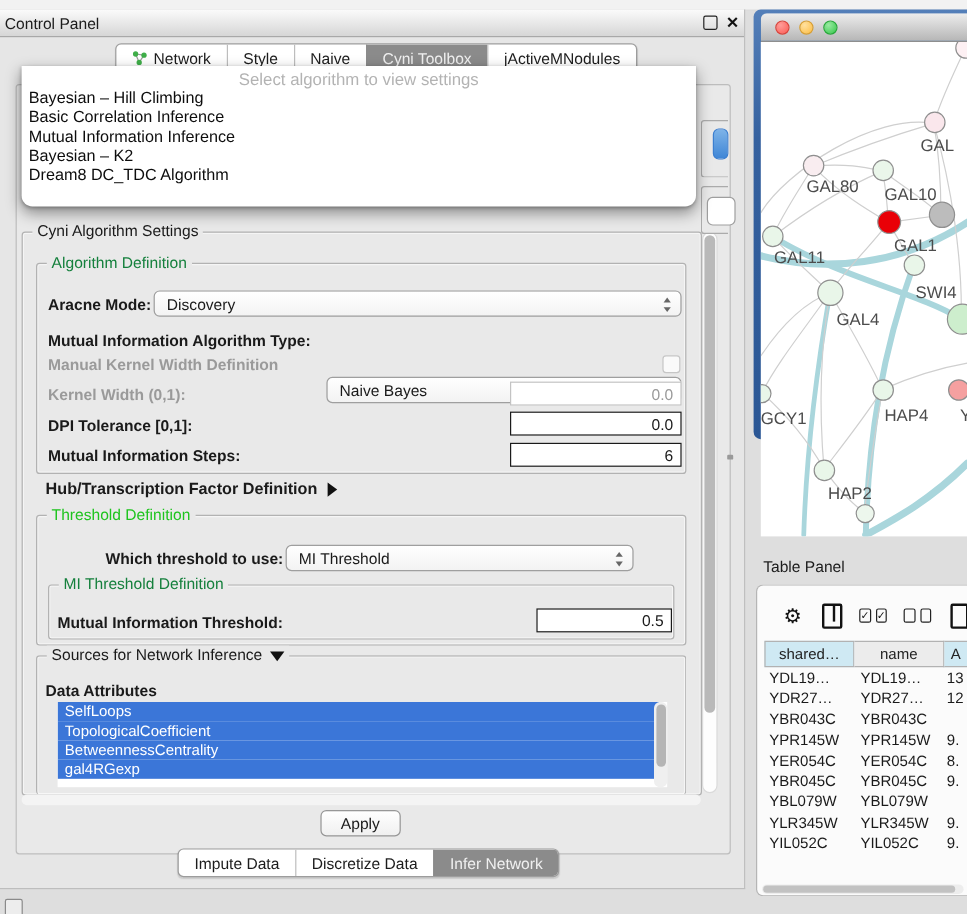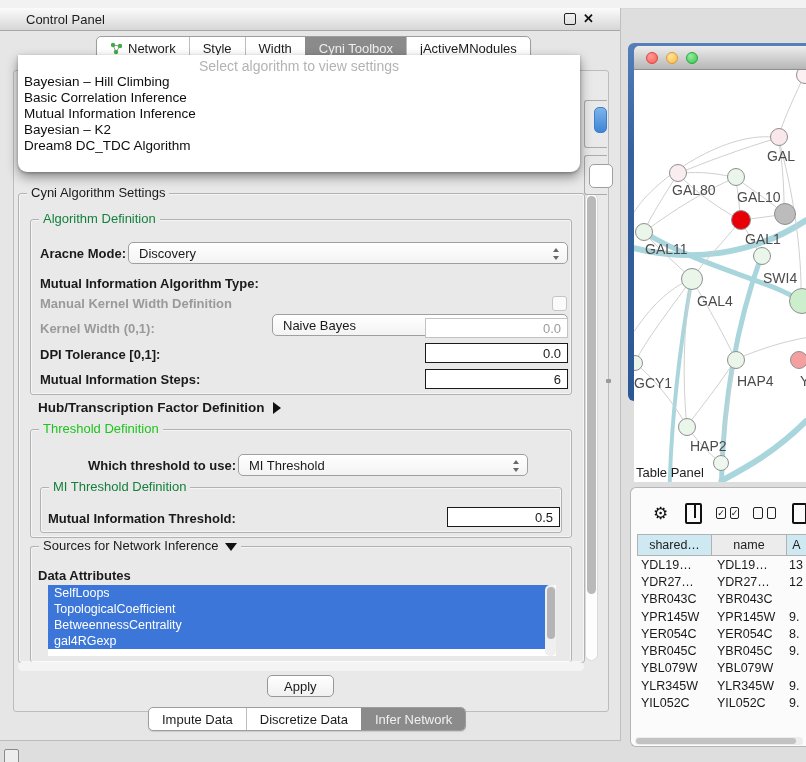--- a/index.html
+++ b/index.html
@@ -6,21 +6,21 @@
   body{width:806px;height:762px;position:relative;overflow:hidden;background:#dedede;
        font-family:"Liberation Sans",sans-serif;font-size:13px;color:#1a1a1a;}
   .abs{position:absolute;}
 
   
   .top-strip{left:0;top:0;width:806px;height:8px;background:#f2f2f2;border-bottom:1px solid #d8d8d8;}
 
   
   .cp{left:0;top:8px;width:620px;height:732px;background:#e6e6e6;border-right:1px solid #bfbfbf;border-bottom:1px solid #bdbdbd;}
   .cp-titlebar{left:0;top:0;width:620px;height:23px;background:linear-gradient(#fbfbfb,#d6d6d6);
-      border-bottom:1px solid #a8a8a8;display:flex;align-items:center;padding:0 26px;box-sizing:border-box;}
+      border-bottom:1px solid #a8a8a8;display:flex;align-items:center;padding:0 4px;box-sizing:border-box;}
   .cp-title{font-size:13px;color:#1c1c1c;}
   .cp-btns{margin-left:auto;display:flex;align-items:center;gap:7px;}
   .float-btn{width:10px;height:10px;border:1.6px solid #222;border-radius:2px;font-size:0;}
   .close-btn{font-size:13px;font-weight:bold;color:#111;line-height:10px;}
 
   
   .segbar{display:inline-flex;height:22px;background:#fff;border:1px solid #9d9d9d;border-radius:5px;overflow:hidden;
       box-shadow:0 1px 1px rgba(0,0,0,.12);}
   .seg{display:flex;align-items:center;gap:5px;padding:0 13px;font-size:13px;color:#1c1c1c;border-left:1px solid #bdbdbd;white-space:nowrap;}
   .seg:first-child{border-left:none;}
@@ -81,21 +81,21 @@
 
   
   .frag1{left:584px;top:92px;width:22px;height:46px;border:1px solid #ababab;border-right:none;border-radius:3px 0 0 3px;background:#e9e9e9;}
   .frag-stepper{position:absolute;left:594px;top:99px;width:11px;height:24px;background:linear-gradient(#7db3e8,#3f86d6);border:1.5px solid #3c7fd0;border-radius:5px;}
   .frag2{left:584px;top:147px;width:22px;height:38px;border:1px solid #ababab;border-right:none;border-radius:3px 0 0 3px;background:#e9e9e9;}
   .frag2 .inner{position:absolute;left:4px;top:8px;width:22px;height:22px;background:#fff;border:1px solid #9f9f9f;border-radius:5px;}
   .splitter-dot{left:606px;top:371px;width:5px;height:4px;background:#9a9a9a;border-radius:1px;}
 
   
   .netwin{left:628px;top:8px;width:178px;height:358px;background:linear-gradient(180deg,#547fb9 0%,#35619f 30%,#2b5795 100%);
-      border-radius:6px 0 0 6px;margin-top:35px;}
+      border-radius:6px 0 0 6px;}
   .net-titlebar{position:absolute;left:6px;top:3px;width:172px;height:24px;background:linear-gradient(#ededed,#b6b6b6);
       border-radius:5px 0 0 0;border-bottom:1px solid #8e8e8e;display:flex;align-items:center;padding-left:12px;gap:8px;box-sizing:border-box;}
   .tl{width:12px;height:12px;border-radius:50%;box-sizing:border-box;}
   .tl.r{background:radial-gradient(circle at 35% 30%,#ff9d99,#fc5b53);border:1px solid #d8443c;}
   .tl.y{background:radial-gradient(circle at 35% 30%,#ffe1a0,#fdbc40);border:1px solid #d79f35;}
   .tl.g{background:radial-gradient(circle at 35% 30%,#9aeaa2,#33c748);border:1px solid #28a83a;}
   .net-canvas{position:absolute;left:6px;top:27px;width:172px;height:412px;background:#fff;overflow:hidden;}
   .node{position:absolute;border-radius:50%;box-sizing:border-box;border:1px solid #8f8f8f;}
   .node-label{position:absolute;font-size:14px;color:#4c4c4c;white-space:nowrap;}
 
@@ -156,21 +156,21 @@
             <circle cx="3" cy="3" r="2.2" fill="#3fae49"></circle>
             <circle cx="10" cy="4" r="2.2" fill="#3fae49"></circle>
             <circle cx="6" cy="10" r="2.2" fill="#3fae49"></circle>
           </svg></span>
         <span>Network</span>
       </div>
       <div class="seg">
         <span>Style</span>
       </div>
       <div class="seg">
-        <span>Width</span>
+        <span>Naive</span>
       </div>
       <div class="seg sel">
         <span>Cyni Toolbox</span>
       </div>
       <div class="seg">
         <span>jActiveMNodules</span>
       </div>
     </div>
 
   <div class="abs main-panel"></div>

